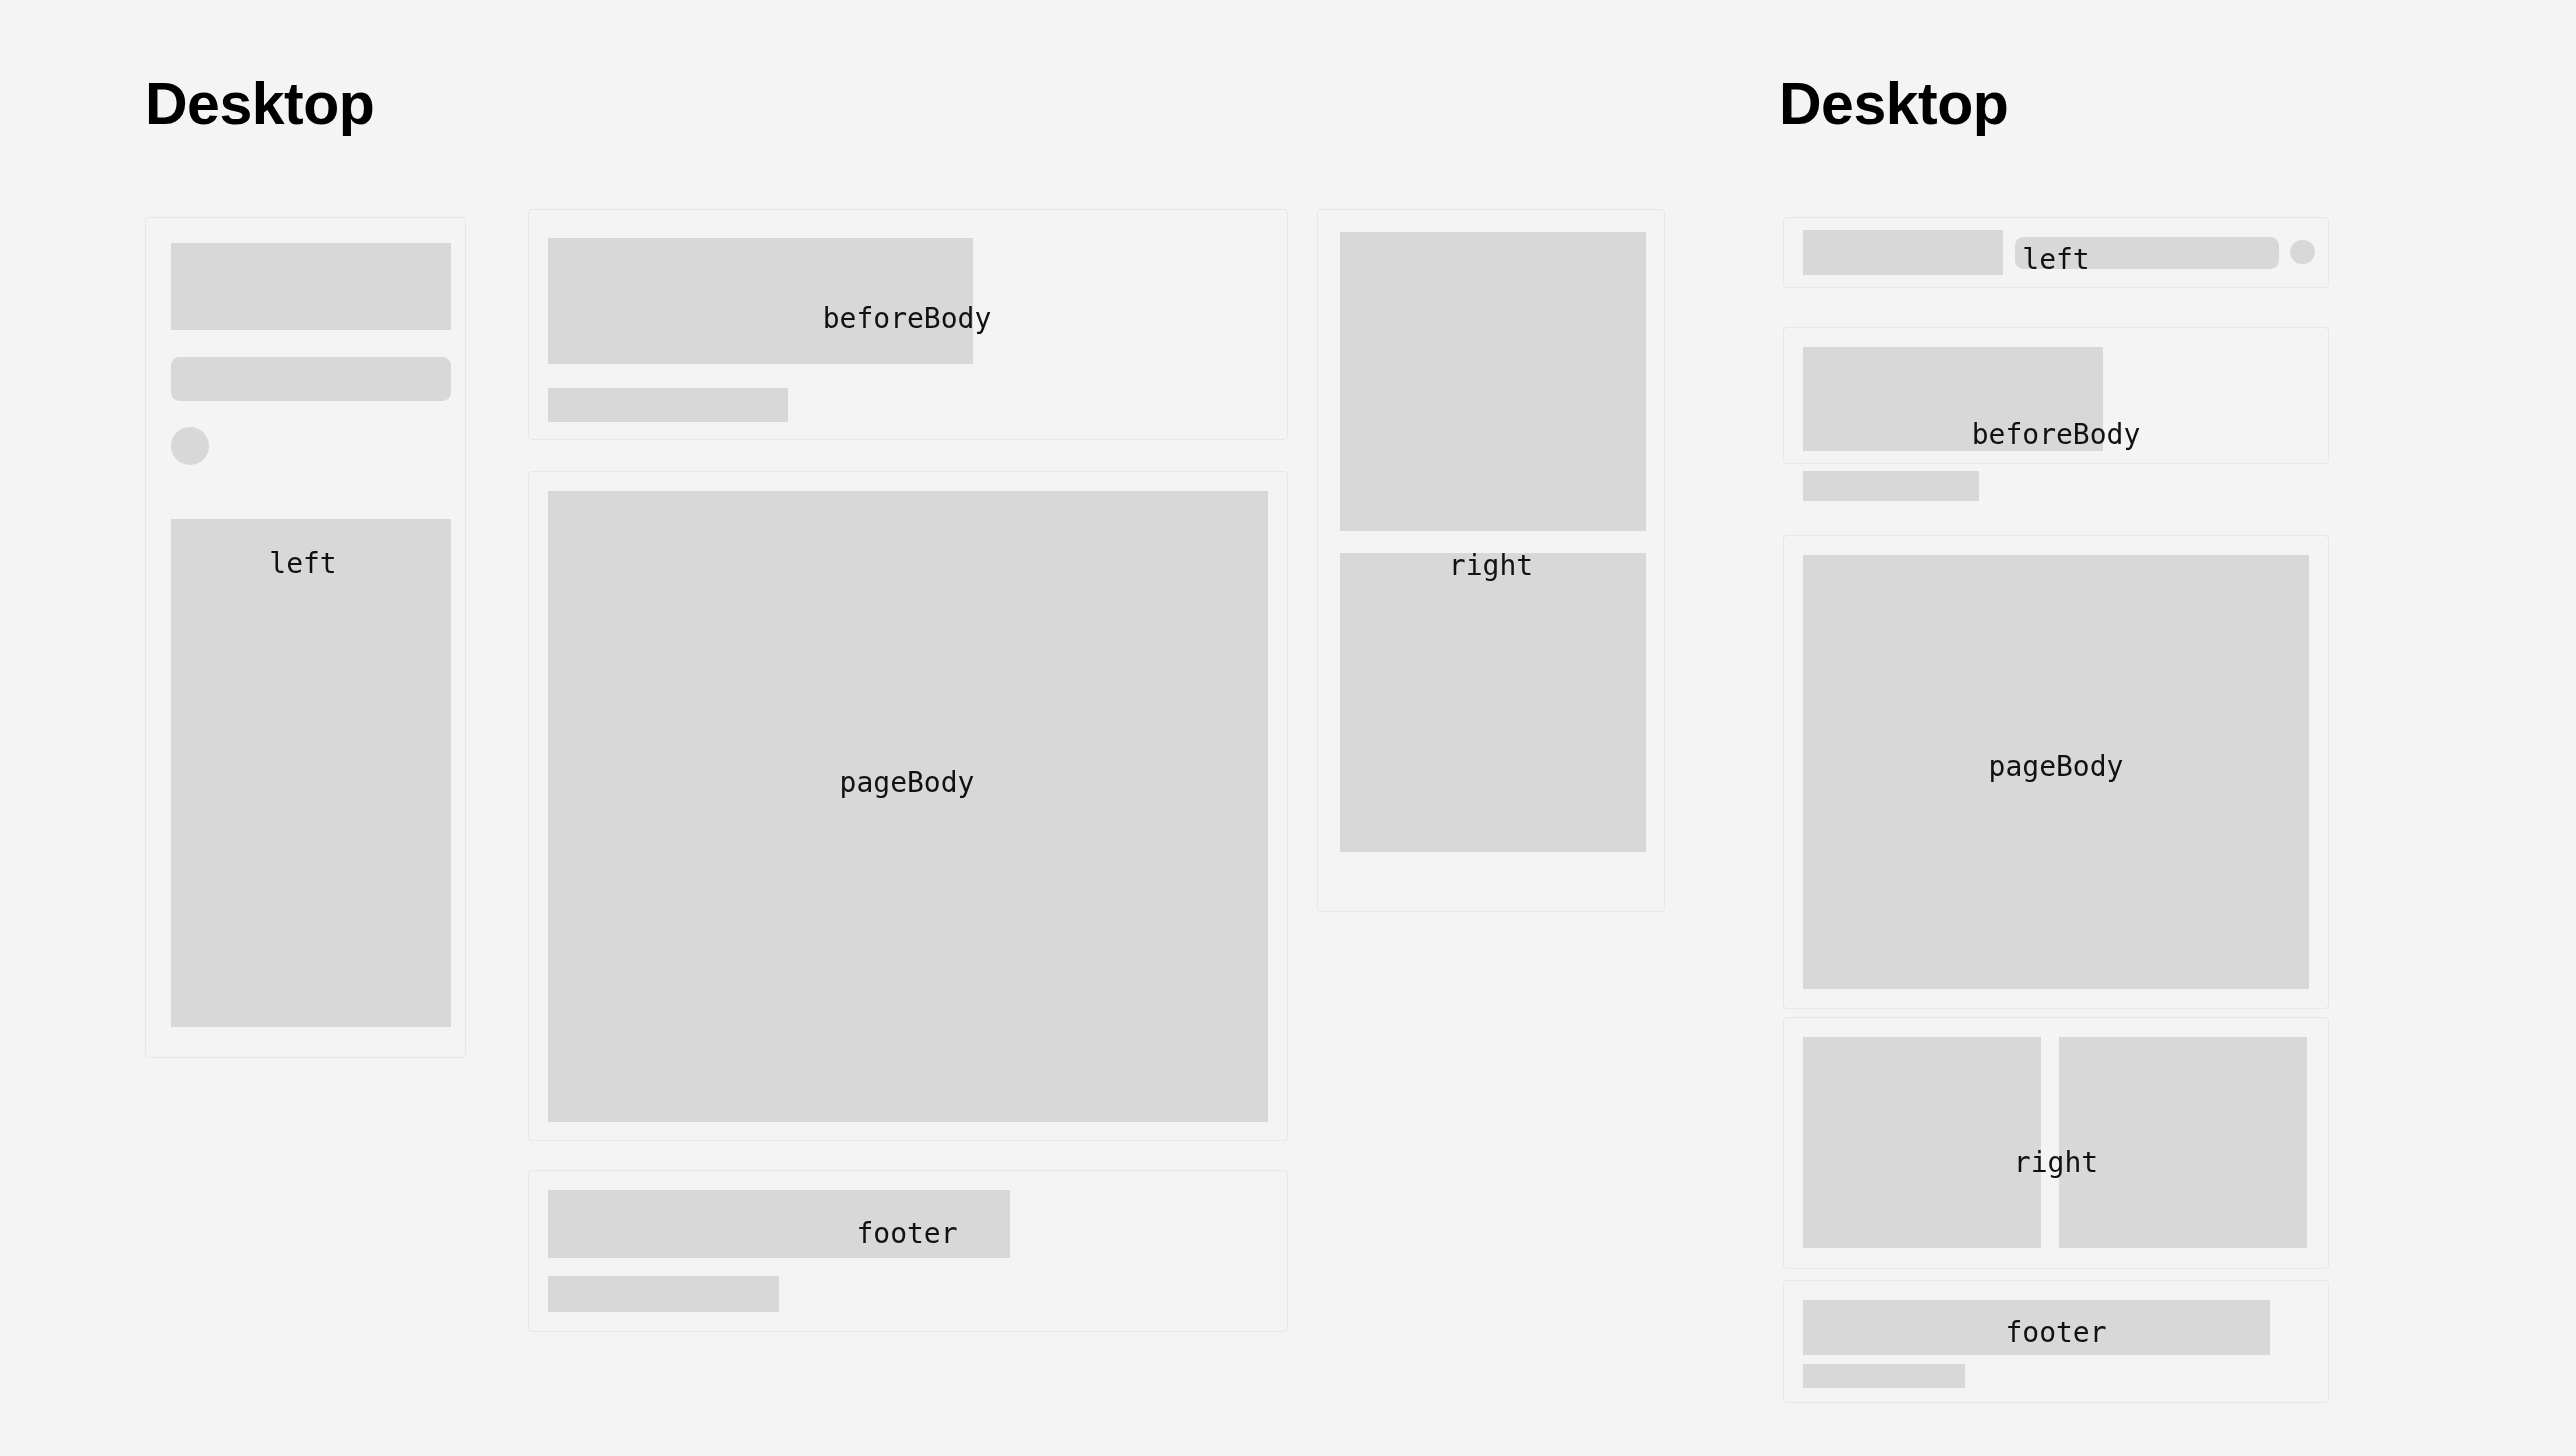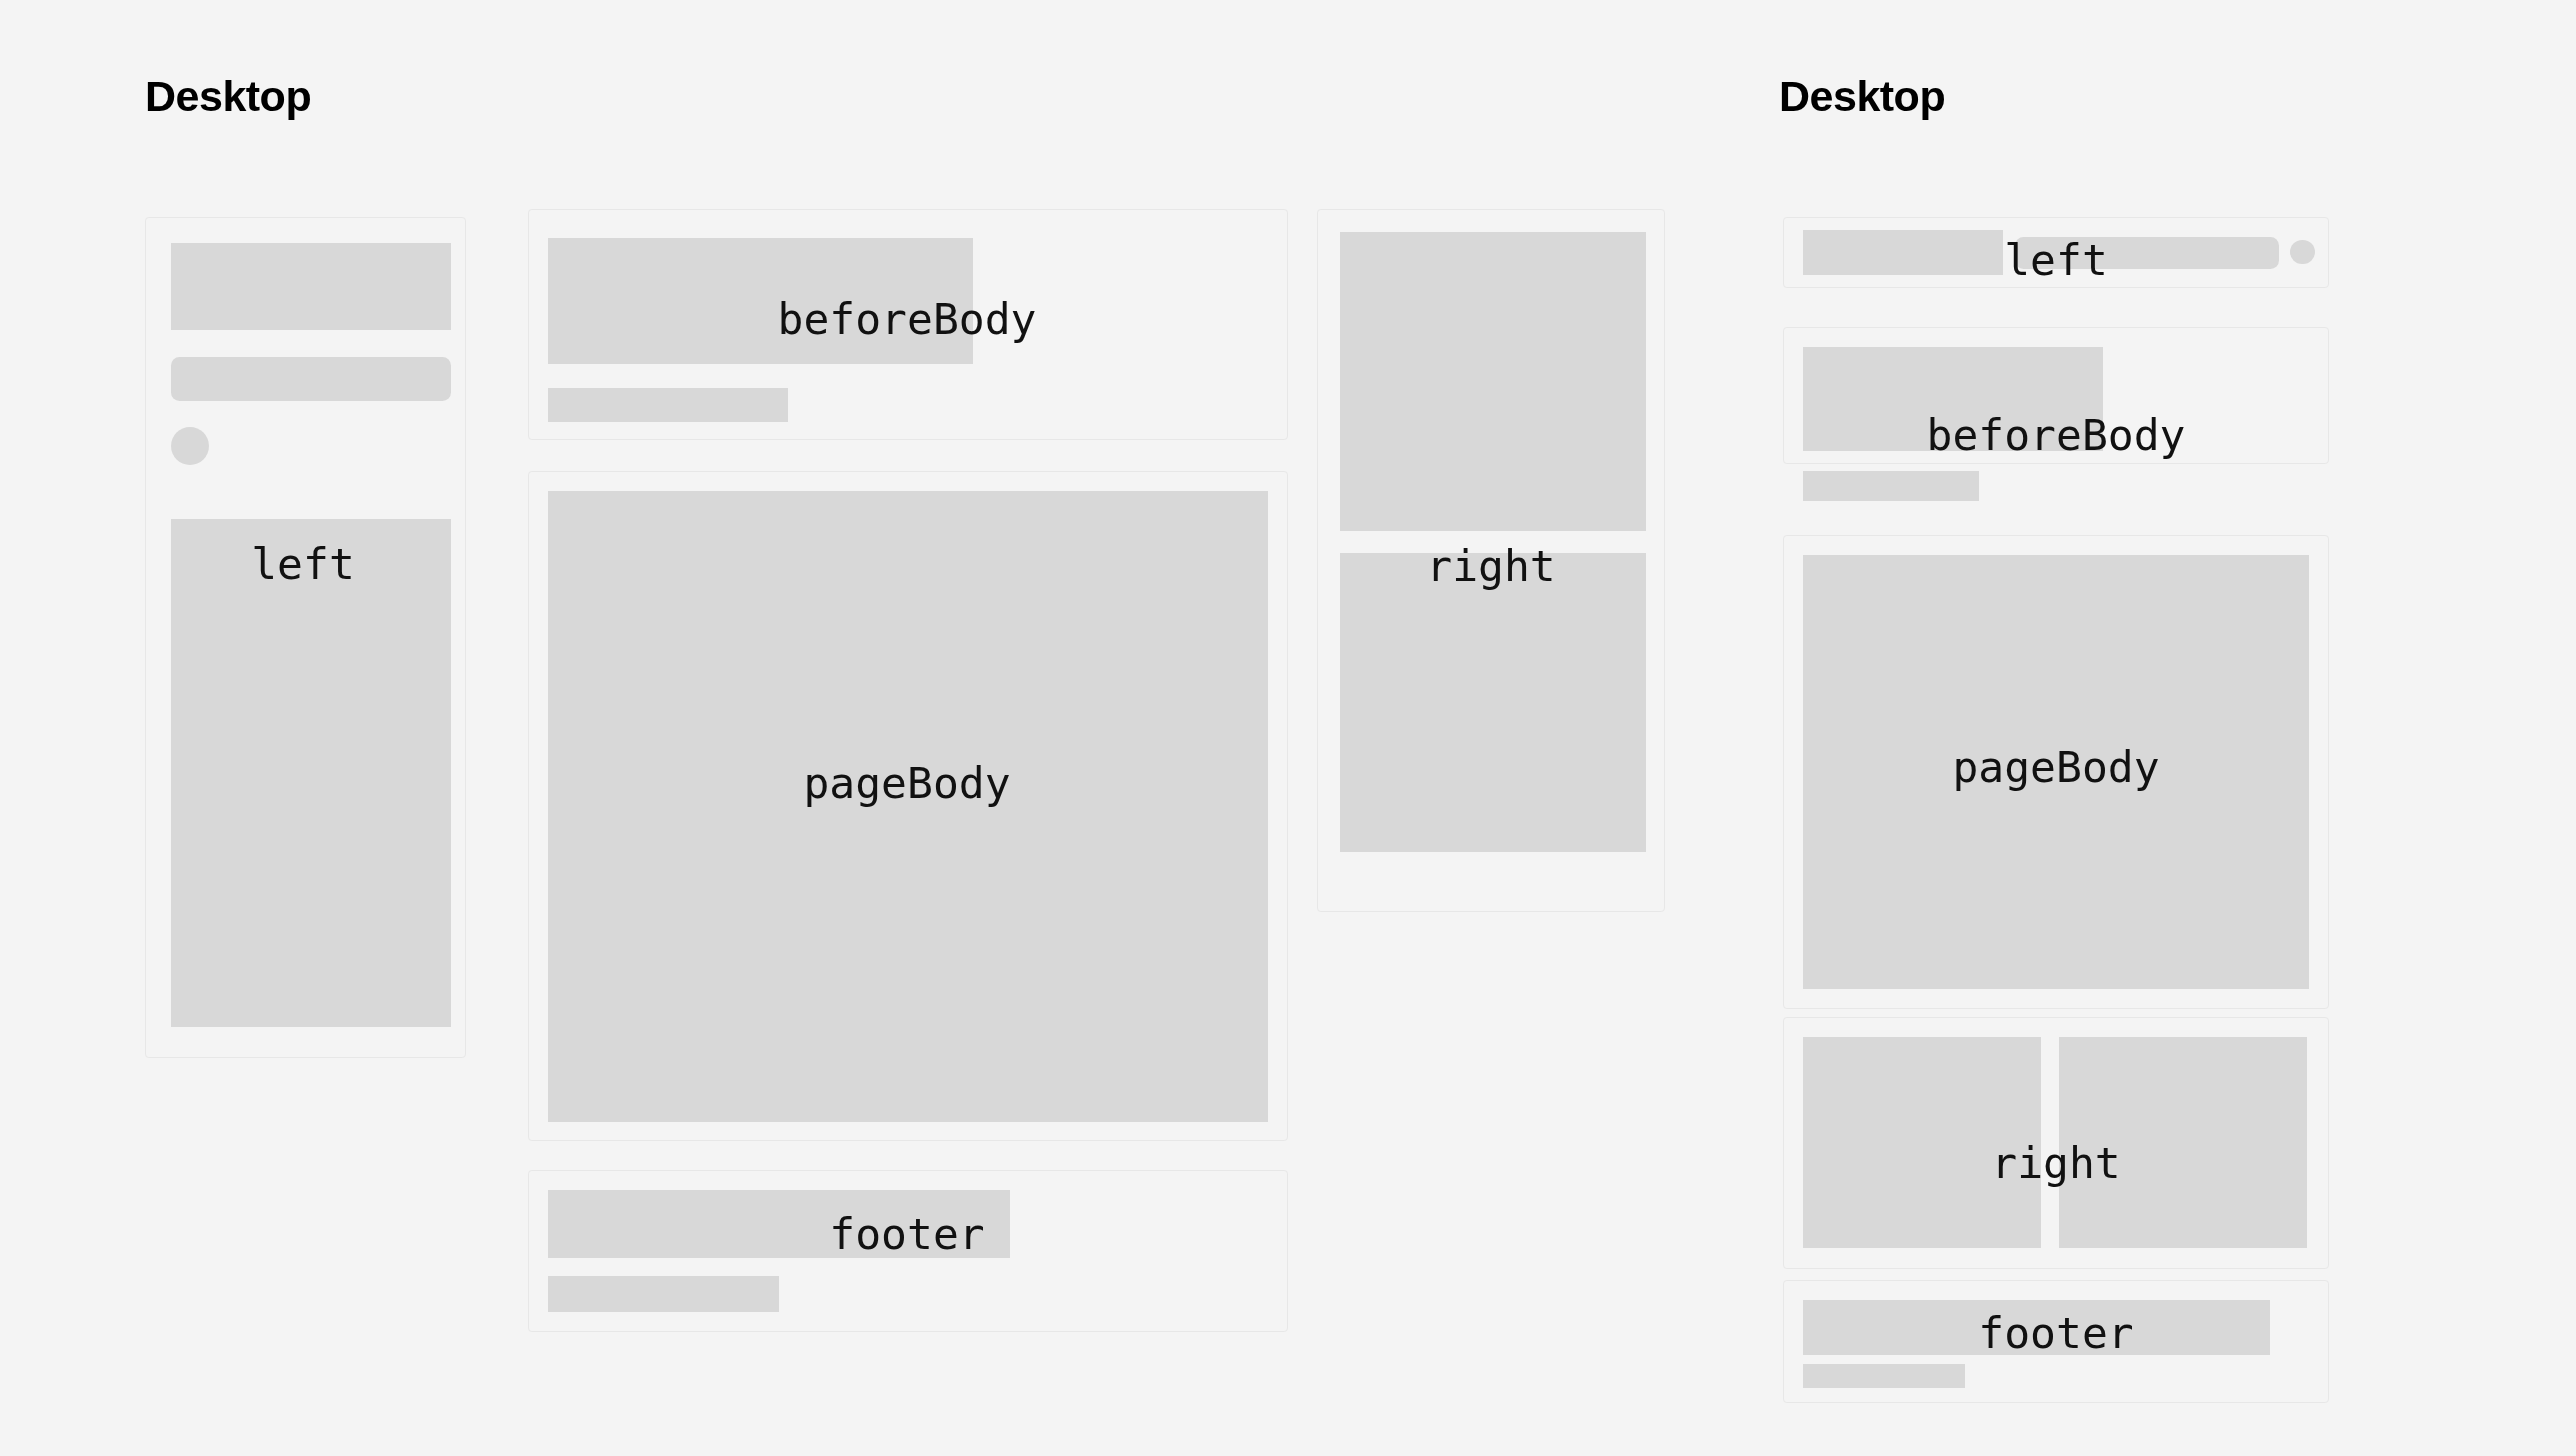--- a/index.html
+++ b/index.html
@@ -18,21 +18,21 @@
   .stage {
     position: absolute;
     inset: 0;
   }
 
   
   .col-heading {
     position: absolute;
     font-family: "Liberation Sans", sans-serif;
     font-weight: bold;
-    font-size: 43px;
+    font-size: 59px;
     line-height: 1;
     color: #000000;
     letter-spacing: -0.5px;
     white-space: nowrap;
   }
   #heading-desktop { left: 145px; top: 75px; }
   #heading-mobile  { left: 1779px; top: 75px; }
 
   
   .panel {
@@ -48,21 +48,21 @@
     position: absolute;
     background: #d8d8d8;
   }
   .ph.rounded { border-radius: 8.5px; }
   .ph.circle  { border-radius: 50%; }
 
   
   .region-label {
     position: absolute;
     font-family: "DejaVu Sans Mono", "Liberation Mono", monospace;
-    font-size: 43px;
+    font-size: 28px;
     line-height: 1;
     color: #111111;
     white-space: nowrap;
     text-align: center;
     transform: translate(-50%, -50%);
     pointer-events: none;
   }
 </style>
 </head>
 <body>

